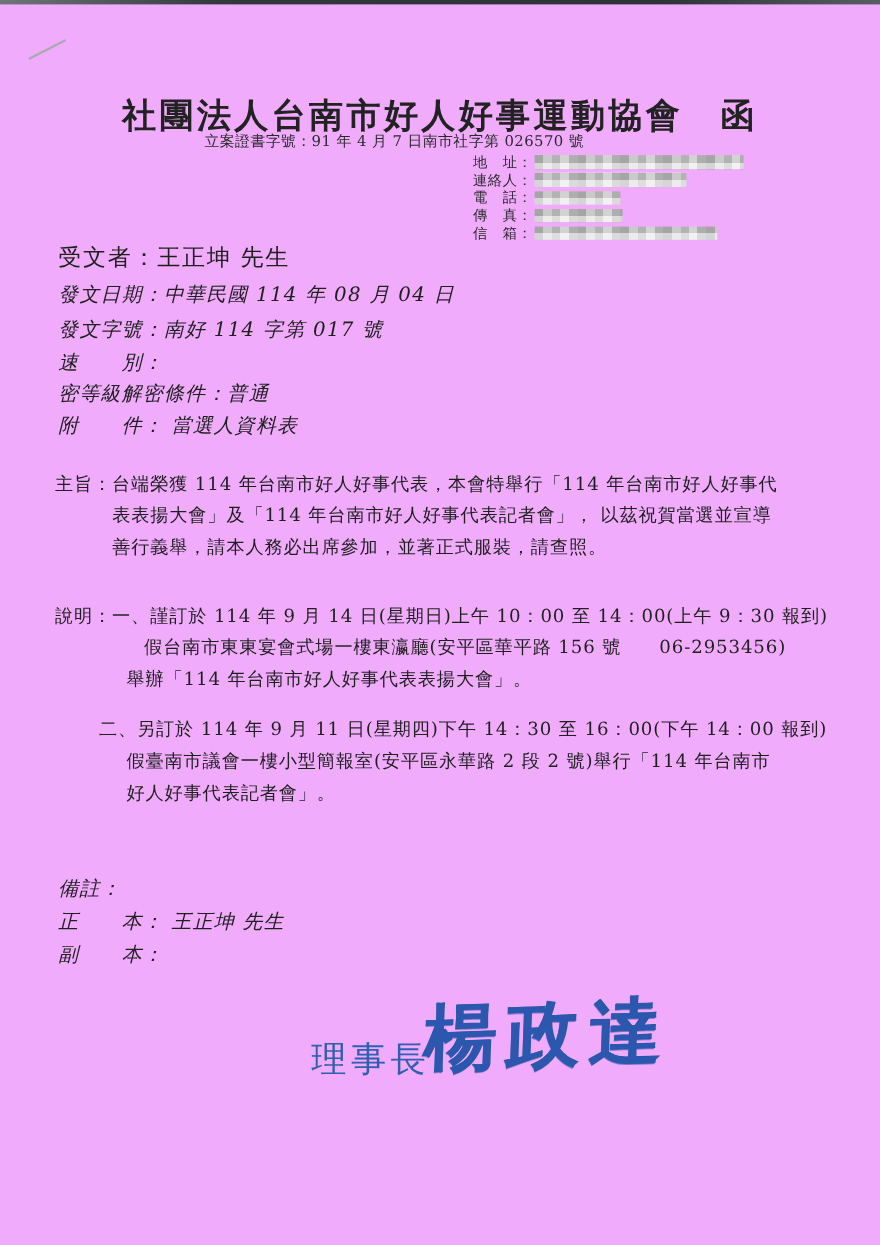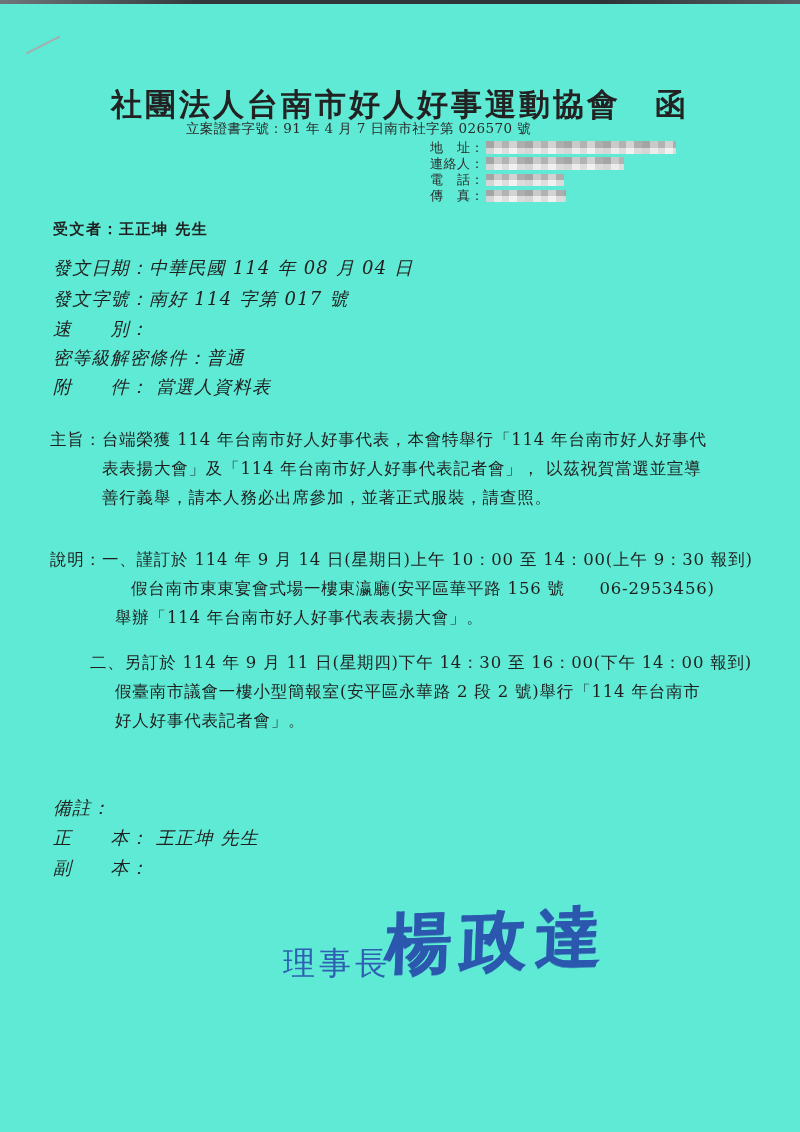--- a/index.html
+++ b/index.html
@@ -4,21 +4,21 @@
 <style>
   html, body {
     margin: 0;
     padding: 0;
     background: #ffffff;
   }
   .page {
     position: relative;
     width: 800px;
     height: 1132px;
-    background: #5eead4;
+    background: #f0abfc;
     overflow: hidden;
     font-family: "DejaVu Serif", "Liberation Serif", serif;
     color: #1f1f1f;
   }
   
   .scan-top-line {
     position: absolute;
     top: 0; left: 0;
     width: 800px; height: 4px;
     background: linear-gradient(90deg, #70757b 0%, #33383d 25%, #2e3338 75%, #585d63 100%);
@@ -83,22 +83,22 @@
   .redacted.phone  { width: 78px;  height: 12px; }
   .redacted.fax    { width: 80px;  height: 12px; }
   .redacted.email  { width: 166px; height: 12px; }
   
   .t {
     position: absolute;
     white-space: nowrap;
     color: #1f1f1f;
   }
   .recipient {
-    font-size: 15px;
-    font-weight: 700;
+    font-size: 21px;
+    font-weight: 400;
     letter-spacing: 1.5px;
   }
   .field {
     font-size: 18px;
     letter-spacing: 1.2px;
     font-style: italic;
   }
   .body-line {
     font-size: 16.5px;
     letter-spacing: 0.8px;
@@ -142,20 +142,23 @@
   </div>
   <div class="contact-row" style="top:153px">
     <span class="contact-label">連絡人：</span><span class="redacted person"></span>
   </div>
   <div class="contact-row" style="top:169px">
     <span class="contact-label">電　話：</span><span class="redacted phone"></span>
   </div>
   <div class="contact-row" style="top:185px">
     <span class="contact-label">傳　真：</span><span class="redacted fax"></span>
   </div>
+  <div class="contact-row" style="top:201px">
+    <span class="contact-label">信　箱：</span><span class="redacted email"></span>
+  </div>
 
   <div class="t recipient" style="left:53px; top:220px">受文者：王正坤 先生</div>
 
   <div class="t field" style="left:53px; top:256px">發文日期：中華民國 114 年 08 月 04 日</div>
   <div class="t field" style="left:53px; top:287px">發文字號：南好 114 字第 017 號</div>
   <div class="t field" style="left:53px; top:317px">速　　別：</div>
   <div class="t field" style="left:53px; top:346px">密等級解密條件：普通</div>
   <div class="t field" style="left:53px; top:375px">附　　件： 當選人資料表</div>
 
   <div class="t body-line" style="left:50px; top:429px">主旨：台端榮獲 114 年台南市好人好事代表，本會特舉行「114 年台南市好人好事代</div>

